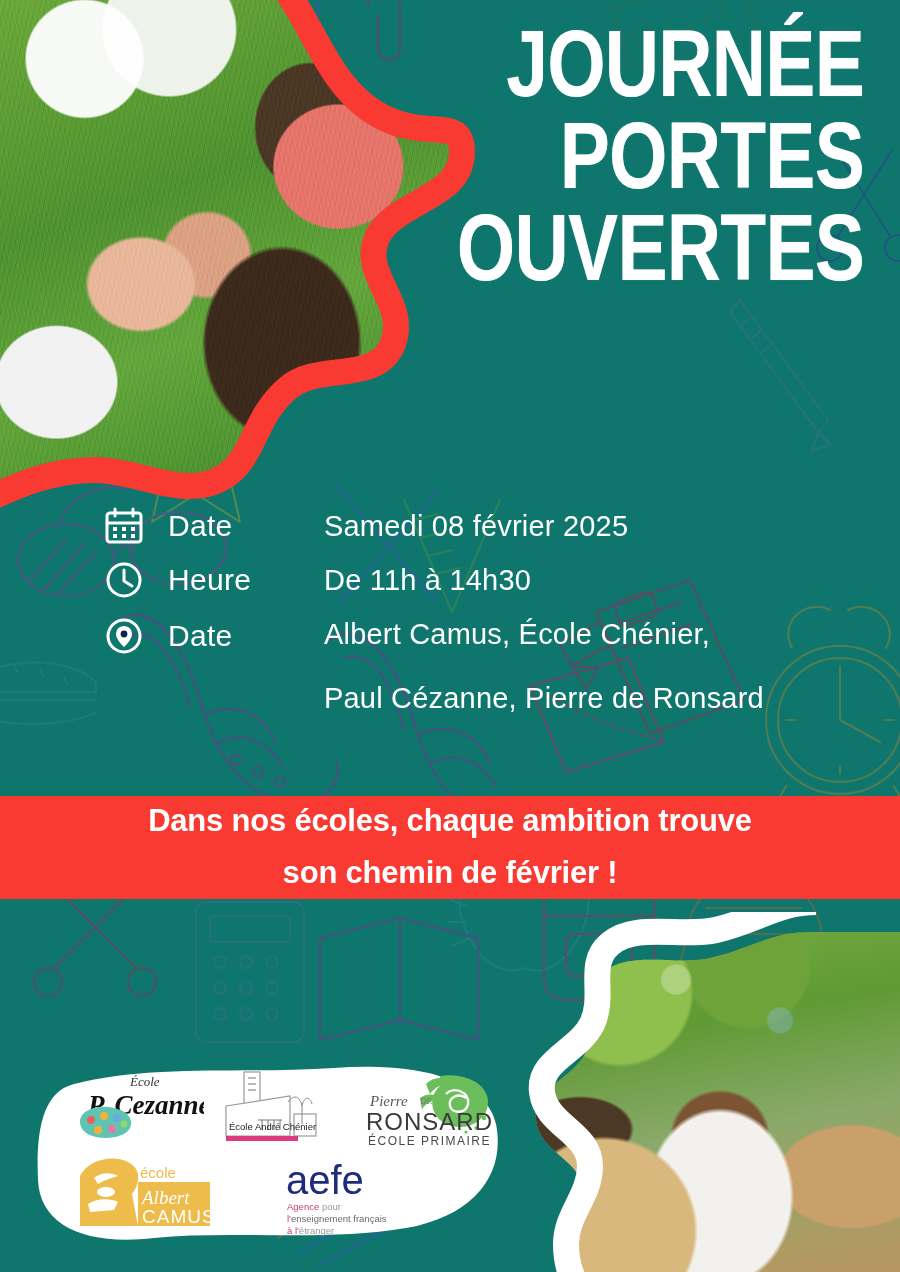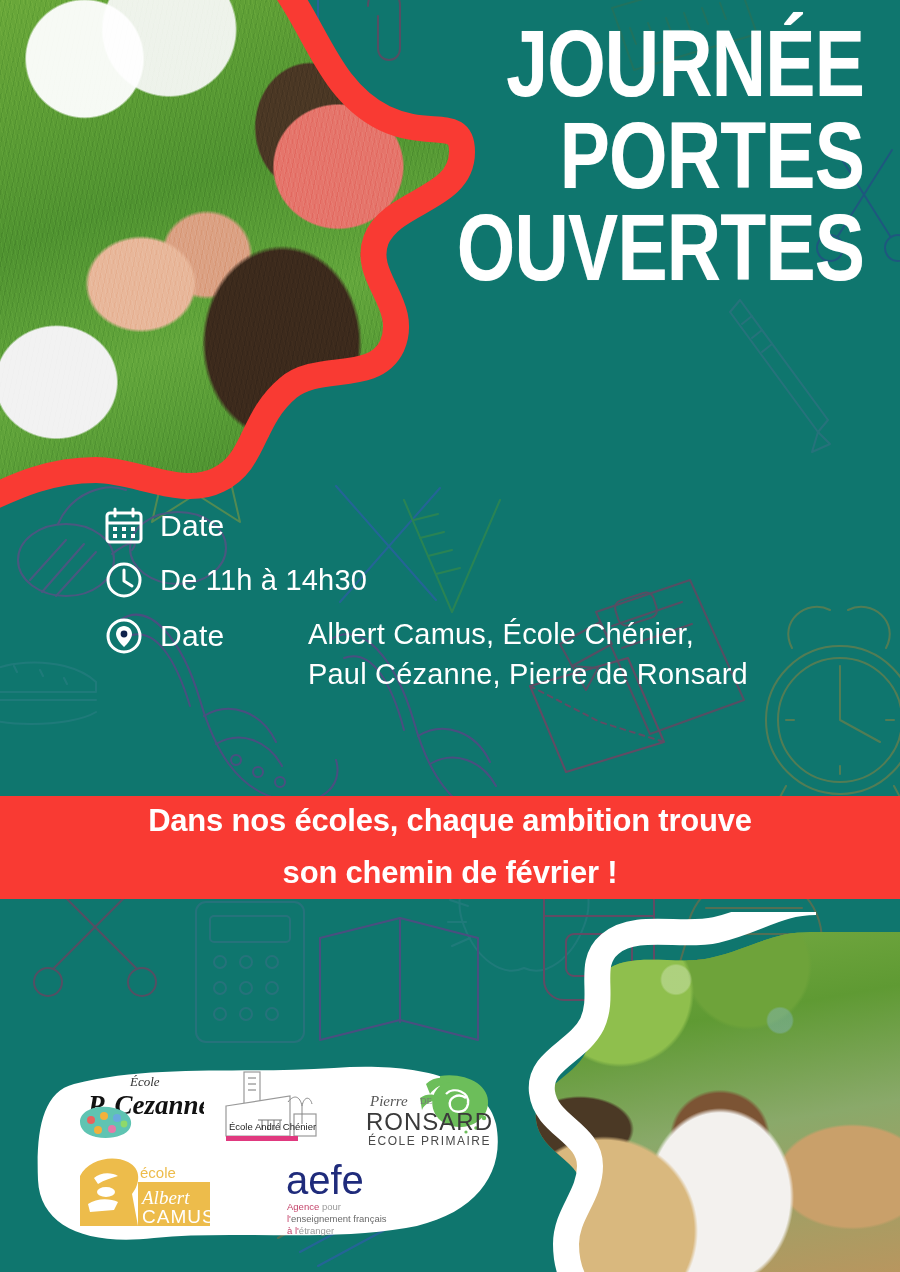--- a/index.html
+++ b/index.html
@@ -71,30 +71,30 @@
     letter-spacing:-1px;
     transform:scaleX(.80);
     transform-origin:right top;
     font-family:"Liberation Sans",sans-serif;
     text-shadow:0 0 1px rgba(255,255,255,.4);
   }
   .title div{white-space:nowrap;}
 
   
   .info{position:absolute;left:104px;top:506px;z-index:6;color:#fff;}
-  .row{display:flex;align-items:flex-start;margin-bottom:14px;}
+  .row{display:flex;align-items:flex-start;margin-bottom:14px;gap:8px;}
   .ic{width:40px;height:40px;flex:0 0 40px;margin-right:16px;}
   .ic svg{display:block;width:40px;height:40px;}
   .lbl{
     width:148px;flex:0 0 148px;
     font-size:30px;font-weight:400;line-height:40px;
     letter-spacing:.3px;
   }
   .val{font-size:29px;font-weight:400;line-height:40px;letter-spacing:.2px;}
-  .val .l2{display:block;}
+  .val .l2{display:block;margin-top:24px;}
   .row.lieu .ic,.row.lieu .lbl{margin-top:2px;}
 
   
   .tagline{
     position:absolute;left:0;right:0;top:796px;z-index:6;
     text-align:center;
   }
   .tagline span{
     display:inline-block;
     background:#f93a33;color:#fff;
@@ -337,29 +337,33 @@
             <rect x="9" y="21" width="4" height="4"></rect>
               <rect x="18" y="21" width="4" height="4"></rect>
               <rect x="27" y="21" width="4" height="4"></rect>
             <rect x="9" y="28" width="4" height="4"></rect>
               <rect x="18" y="28" width="4" height="4"></rect>
               <rect x="27" y="28" width="4" height="4"></rect>
           </g>
         </svg>
       </span>
       <span class="lbl">Date</span>
+      <span class="val">
+        <span>Samedi 08 février 2025</span>
+      </span>
     </div>
 
     <div class="row">
       <span class="ic">
         <svg viewBox="0 0 40 40">
           <circle cx="20" cy="20" r="16" fill="none" stroke="#fff" stroke-width="3"></circle>
           <path d="M20 10 V21 L28 26" fill="none" stroke="#fff" stroke-width="3" stroke-linecap="round" stroke-linejoin="round"></path>
         </svg>
       </span>
+      <span class="lbl">Heure</span>
       <span class="val">
         <span>De 11h à 14h30</span>
       </span>
     </div>
 
     <div class="row lieu">
       <span class="ic">
         <svg viewBox="0 0 40 40">
           <circle cx="20" cy="20" r="16" fill="none" stroke="#fff" stroke-width="3"></circle>
           <path d="M20 10 C15.6 10 12 13.6 12 18 C12 24 20 31 20 31 C20 31 28 24 28 18 C28 13.6 24.4 10 20 10 Z" fill="#fff"></path>

